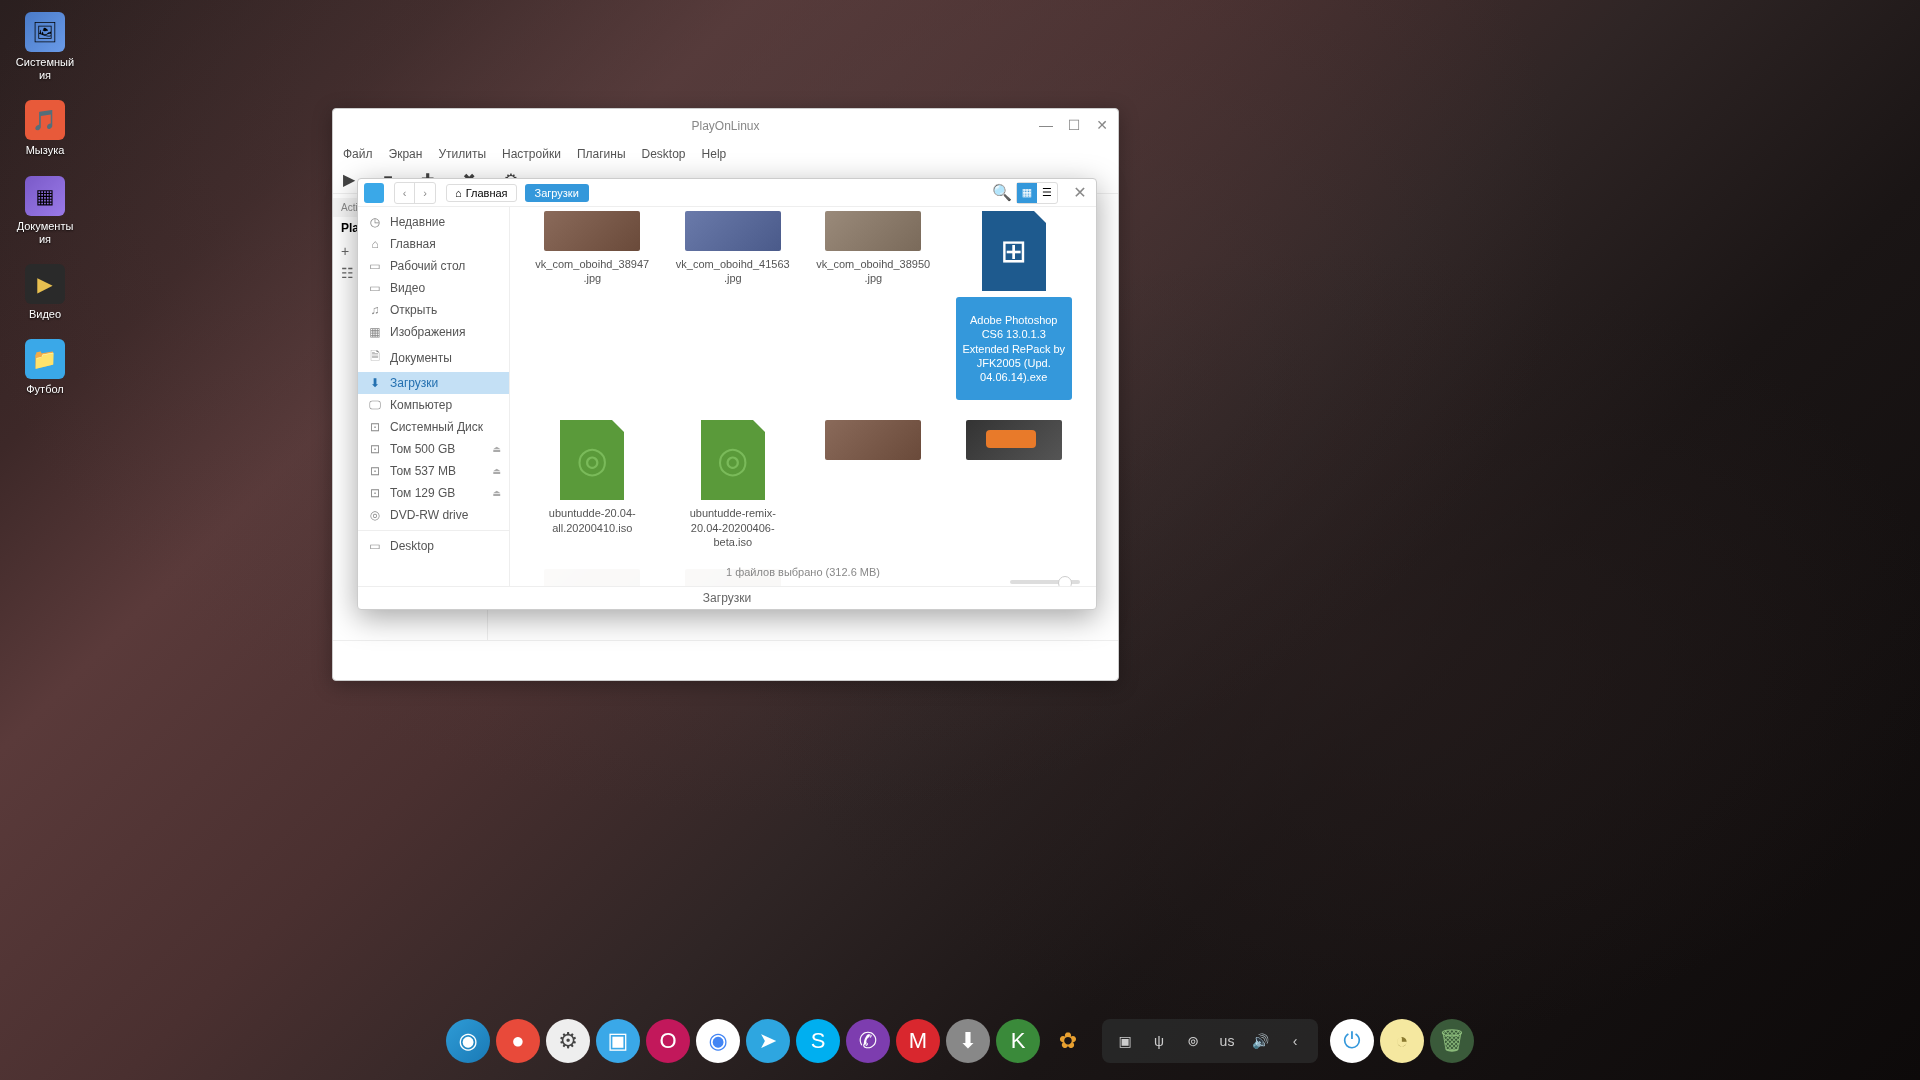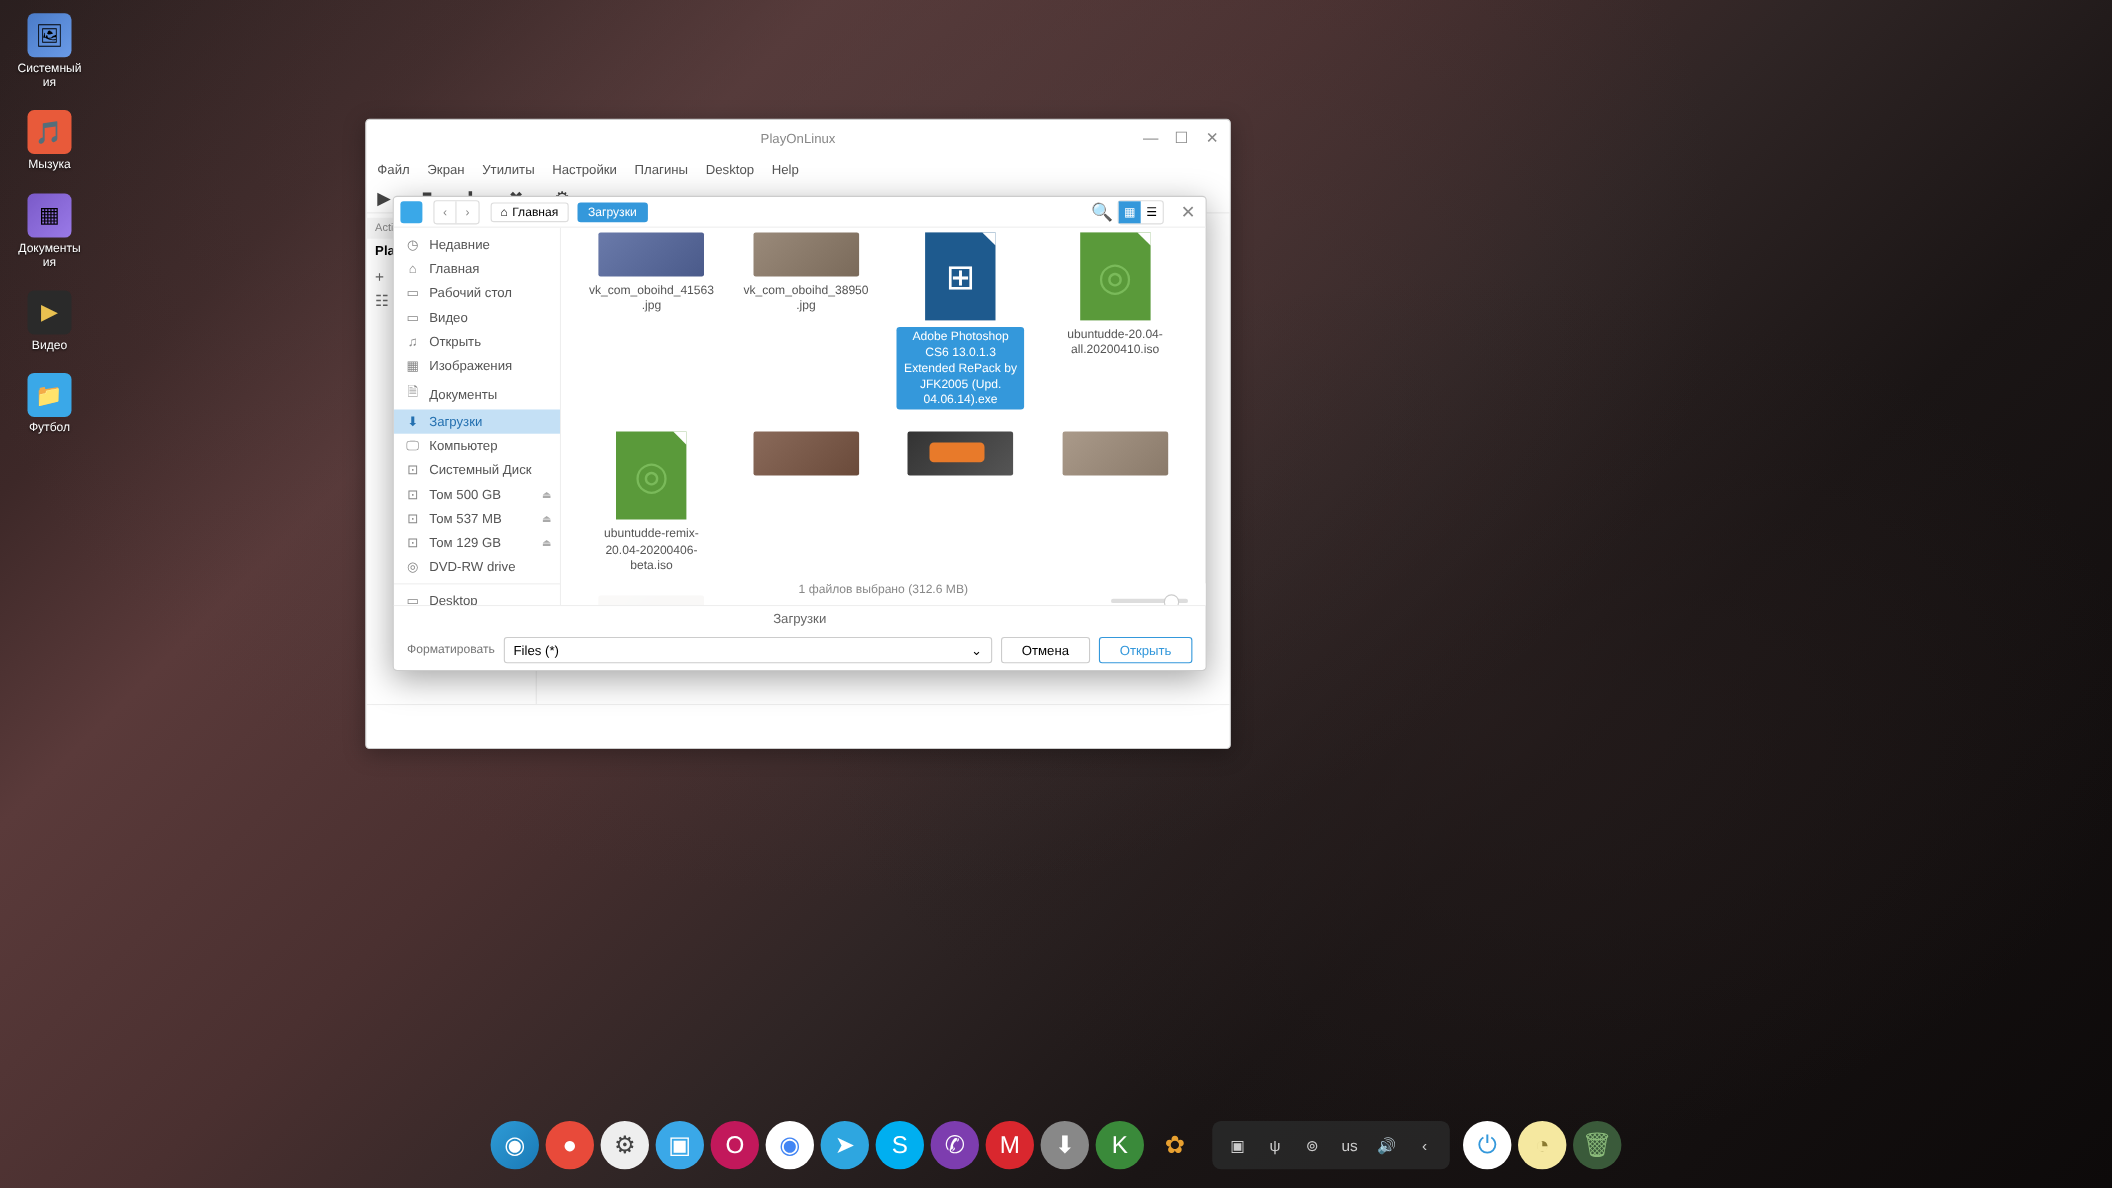--- a/index.html
+++ b/index.html
@@ -67,21 +67,21 @@
 .fc-thumb.car::after{content:"";position:absolute;top:10px;left:20px;width:50px;height:18px;background:#e87a2a;border-radius:4px;}
 .fc-ficon{width:64px;height:80px;margin-bottom:6px;position:relative;}
 .fc-ficon.exe{background:#1e5a8e;}
 .fc-ficon.exe::before{content:"⊞";position:absolute;top:50%;left:50%;transform:translate(-50%,-50%);color:#fff;font-size:32px;}
 .fc-ficon.iso{background:#5a9a3a;}
 .fc-ficon.iso::before{content:"◎";position:absolute;top:50%;left:50%;transform:translate(-50%,-50%);color:#7aba5a;font-size:36px;}
 .fc-ficon.torrent{background:#5a9a3a;}
 .fc-ficon.torrent::before{content:"⊙";position:absolute;top:50%;left:50%;transform:translate(-50%,-50%);color:#fff;font-size:32px;}
 .fc-ficon::after{content:"";position:absolute;top:0;right:0;border-style:solid;border-width:0 12px 12px 0;border-color:transparent #fff transparent transparent;}
 .fc-label{font-size:11px;color:#555;text-align:center;line-height:1.3;max-width:116px;word-wrap:break-word;}
-.fc-label.selected{background:#3498db;color:#fff;padding:2px 4px;border-radius:3px;}
+.fc-label.selected{background:#3498db;color:#fff;padding:16px 4px;border-radius:3px;}
 .fc-status{position:absolute;bottom:0;left:0;right:0;height:20px;background:rgba(255,255,255,.95);display:flex;justify-content:center;font-size:11px;color:#888;}
 .fc-zoom{position:absolute;bottom:2px;right:16px;width:70px;height:4px;background:#ddd;border-radius:2px;}
 .fc-zoom::after{content:"";position:absolute;right:8px;top:-4px;width:12px;height:12px;background:#fff;border:1px solid #ccc;border-radius:50%;}
 .fc-footer{border-top:1px solid #eee;}
 .fc-ftitle{text-align:center;font-size:12px;color:#666;padding:4px;}
 .fc-frow{display:flex;align-items:center;padding:6px 12px;gap:8px;}
 .fc-flabel{font-size:11px;color:#777;}
 .fc-select{flex:1;height:24px;border:1px solid #ccc;border-radius:3px;padding:0 8px;font-size:12px;background:#fff;display:flex;align-items:center;justify-content:space-between;cursor:pointer;}
 .fc-btn{height:24px;padding:0 18px;border:1px solid #ccc;border-radius:3px;background:#fff;font-size:12px;cursor:pointer;}
 .fc-btn.primary{border-color:#3498db;color:#3498db;}
@@ -253,20 +253,24 @@
         </div>
         <div class="fc-side-sep"></div>
         <div class="fc-side-item">
           <span class="s-ico">▭</span>
           <span>Desktop</span>
         </div>
       </div>
     <div class="fc-content">
       <div class="fc-grid" id="fc-grid">
           <div class="fc-item">
+            <div class="fc-thumb img"></div>
+            <div class="fc-label">vk_com_oboihd_38947.jpg</div>
+          </div>
+          <div class="fc-item">
             <div class="fc-thumb img2"></div>
             <div class="fc-label">vk_com_oboihd_41563.jpg</div>
           </div>
           <div class="fc-item">
             <div class="fc-thumb img4"></div>
             <div class="fc-label">vk_com_oboihd_38950.jpg</div>
           </div>
           <div class="fc-item">
             <div class="fc-ficon exe"></div>
             <div class="fc-label selected">Adobe Photoshop CS6 13.0.1.3 Extended RePack by JFK2005 (Upd. 04.06.14).exe</div>
@@ -293,29 +297,20 @@
           </div>
         </div>
       <div class="fc-status">
         <span>1 файлов выбрано (312.6 MB)</span>
         <div class="fc-zoom"></div>
       </div>
     </div>
   </div>
   <div class="fc-footer">
     <div class="fc-ftitle">Загрузки</div>
-    <div class="fc-frow">
-      <span class="fc-flabel">Форматировать</span>
-      <div class="fc-select">
-          <span>Files (*)</span>
-          <span>⌄</span>
-        </div>
-      <button class="fc-btn">Отмена</button>
-      <button class="fc-btn primary">Открыть</button>
-    </div>
   </div>
 </div>
 
 <div class="dock" id="dock">
     <div class="dock-item" style="background: linear-gradient(135deg, rgb(46, 155, 214), rgb(26, 122, 182));">◉</div>
     <div class="dock-item" style="background: rgb(232, 74, 58);">●</div>
     <div class="dock-item" style="background: rgb(238, 238, 238); color: rgb(68, 68, 68);">⚙</div>
     <div class="dock-item" style="background: rgb(58, 168, 232);">▣</div>
     <div class="dock-item" style="background: rgb(194, 24, 91);">O</div>
     <div class="dock-item" style="background: rgb(255, 255, 255); color: rgb(66, 133, 244);">◉</div>

